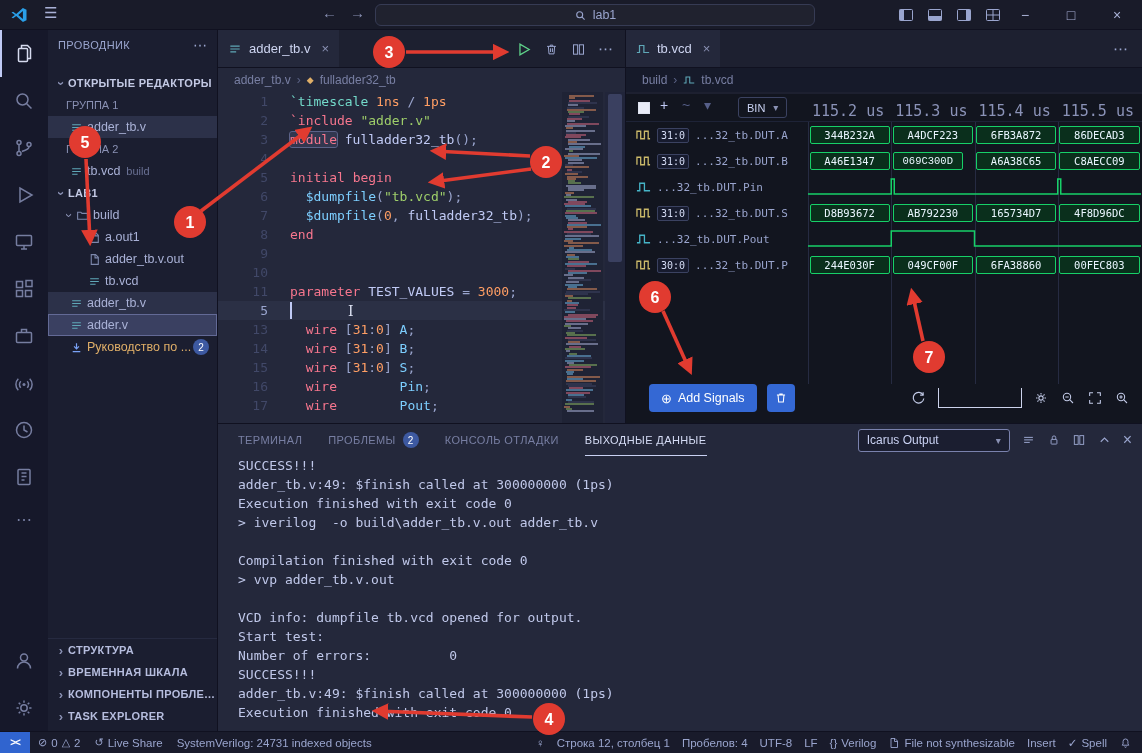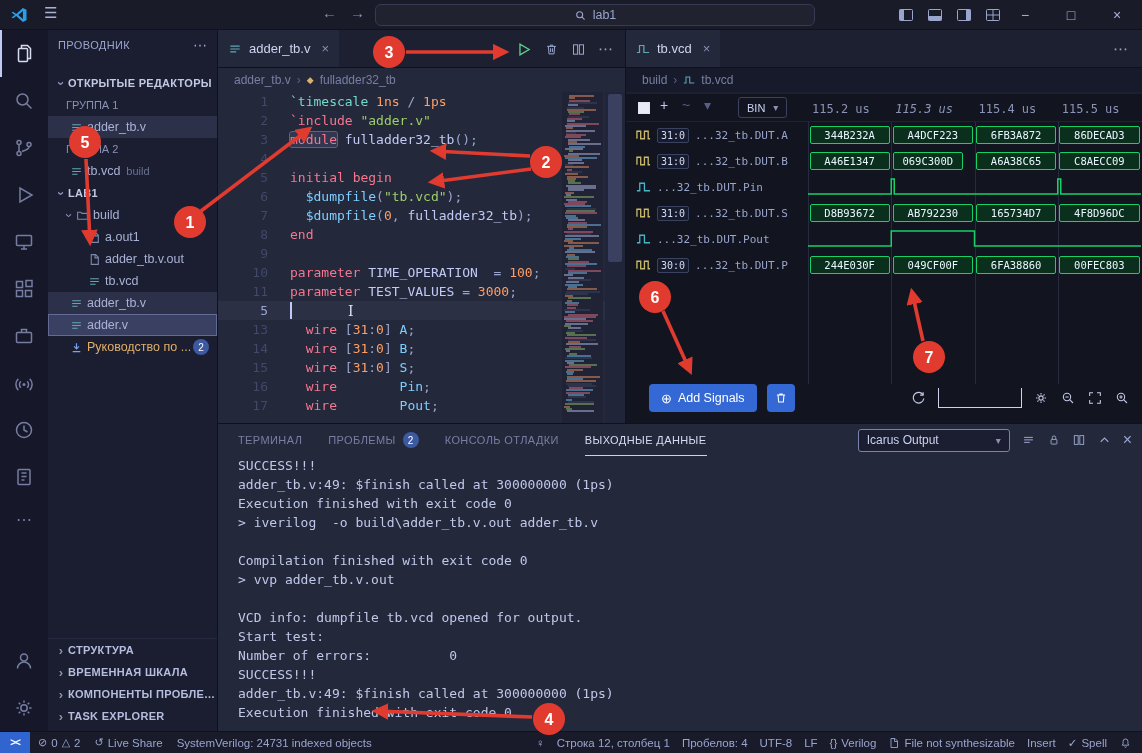--- a/index.html
+++ b/index.html
@@ -84,21 +84,21 @@
   .wave-bc{background:#161a2a}
   .bc-wave-ic{color:#5fa8b8;display:inline-flex}
   .wave-body{position:absolute;left:0;top:64px;right:0;bottom:0;background:#12151f}
   .wave-toolbar{position:relative;height:28px;border-bottom:1px solid #1e2337}
   .wt-square{position:absolute;left:12px;top:8px;width:12px;height:12px;border:1.5px solid #dfe3f0;background:#e9ecf8}
   .wt-ic{position:absolute;top:3px;font-size:14px;color:#c0caf5}
   .wt-ic.dim{color:#565f89}
   .wt-bin{position:absolute;left:112px;top:3px;height:21px;display:flex;align-items:center;gap:8px;padding:0 8px;
           border:1px solid #3b4261;border-radius:3px;font-size:11px;color:#c9d1f2}
   .wt-chev{font-size:10px;color:#8a91b4}
-  .wtime{position:absolute;top:8px;font-family:"DejaVu Sans Mono",monospace;font-size:12px;color:#8b93b8}
+  .wtime{position:absolute;top:8px;font-family:"DejaVu Sans Mono",monospace;font-size:15px;color:#8b93b8}
   .wave-grid{position:absolute;left:180px;top:28px;width:337px;height:262px}
   .gline{position:absolute;top:0;bottom:0;width:1px;background:#262b42}
   .wave-rows{position:absolute;left:0;top:28px;right:0;height:156px}
   .sig-row{position:absolute;left:0;right:0;height:26px}
   .sig-name-cell{position:absolute;left:0;width:180px;height:100%;display:flex;align-items:center;gap:6px;padding-left:10px}
   .sig-ic{display:inline-flex;flex:none}
   .sig-range{background:#171b2e;border:1px solid #3b4261;border-radius:2px;font-family:"DejaVu Sans Mono",monospace;
              font-size:10px;color:#d5dcf5;padding:1px 3px;flex:none}
   .sig-name{font-family:"DejaVu Sans Mono",monospace;font-size:11px;color:#9aa5ce;white-space:nowrap;overflow:hidden}
   .sig-wave{position:absolute;left:180px;right:0;height:100%}
@@ -422,21 +422,21 @@
       <div>
           <div class="code-line"><span class="ln">1</span><span class="lc"><span class="tok-dir">`timescale</span><span class="tok-pln"> </span><span class="tok-num">1ns</span><span class="tok-pun"> / </span><span class="tok-num">1ps</span></span></div>
           <div class="code-line"><span class="ln">2</span><span class="lc"><span class="tok-kw">`include</span><span class="tok-pln"> </span><span class="tok-str">"adder.v"</span></span></div>
           <div class="code-line"><span class="ln">3</span><span class="lc"><span class="tok-kwb">module</span><span class="tok-pln"> fulladder32_tb</span><span class="tok-pun">();</span></span></div>
           <div class="code-line"><span class="ln">4</span><span class="lc"></span></div>
           <div class="code-line"><span class="ln">5</span><span class="lc"><span class="tok-kw">initial</span><span class="tok-pln"> </span><span class="tok-kw">begin</span></span></div>
           <div class="code-line"><span class="ln">6</span><span class="lc"><span class="tok-pln">  </span><span class="tok-fn">$dumpfile</span><span class="tok-pun">(</span><span class="tok-str">"tb.vcd"</span><span class="tok-pun">);</span></span></div>
           <div class="code-line"><span class="ln">7</span><span class="lc"><span class="tok-pln">  </span><span class="tok-fn">$dumpfile</span><span class="tok-pun">(</span><span class="tok-num">0</span><span class="tok-pun">,</span><span class="tok-pln"> fulladder32_tb</span><span class="tok-pun">);</span></span></div>
           <div class="code-line"><span class="ln">8</span><span class="lc"><span class="tok-kw">end</span></span></div>
           <div class="code-line"><span class="ln">9</span><span class="lc"></span></div>
-          <div class="code-line"><span class="ln">10</span><span class="lc"><span class="tok-kw">parameter</span><span class="tok-pln"> TIME_OPERATION</span><span class="tok-pun">  = </span><span class="tok-num">100</span><span class="tok-pun">;</span></span></div>
+          <div class="code-line"><span class="ln">10</span></div>
           <div class="code-line"><span class="ln">11</span><span class="lc"><span class="tok-kw">parameter</span><span class="tok-pln"> TEST_VALUES</span><span class="tok-pun"> = </span><span class="tok-num">3000</span><span class="tok-pun">;</span></span></div>
           <div class="code-line cur"><span class="ln">5</span><span class="lc"></span><span class="caret"></span></div>
           <div class="code-line"><span class="ln">13</span><span class="lc"><span class="tok-pln">  </span><span class="tok-kw">wire</span><span class="tok-pun"> [</span><span class="tok-num">31</span><span class="tok-pun">:</span><span class="tok-num">0</span><span class="tok-pun">] </span><span class="tok-id">A</span><span class="tok-pun">;</span></span></div>
           <div class="code-line"><span class="ln">14</span><span class="lc"><span class="tok-pln">  </span><span class="tok-kw">wire</span><span class="tok-pun"> [</span><span class="tok-num">31</span><span class="tok-pun">:</span><span class="tok-num">0</span><span class="tok-pun">] </span><span class="tok-id">B</span><span class="tok-pun">;</span></span></div>
           <div class="code-line"><span class="ln">15</span><span class="lc"><span class="tok-pln">  </span><span class="tok-kw">wire</span><span class="tok-pun"> [</span><span class="tok-num">31</span><span class="tok-pun">:</span><span class="tok-num">0</span><span class="tok-pun">] </span><span class="tok-id">S</span><span class="tok-pun">;</span></span></div>
           <div class="code-line"><span class="ln">16</span><span class="lc"><span class="tok-pln">  </span><span class="tok-kw">wire</span><span class="tok-pln">        </span><span class="tok-id">Pin</span><span class="tok-pun">;</span></span></div>
           <div class="code-line"><span class="ln">17</span><span class="lc"><span class="tok-pln">  </span><span class="tok-kw">wire</span><span class="tok-pln">        </span><span class="tok-id">Pout</span><span class="tok-pun">;</span></span></div>
         </div>
       <div class="minimap">
           <div style="position: absolute; left: 6.535px; top: 3px; width: 25.81px; height: 2px; opacity: 0.45; background: rgb(255, 158, 100);"></div>
@@ -611,21 +611,21 @@
         <span class="wt-square"></span>
         <span class="wt-ic" style="left:34px">+</span>
         <span class="wt-ic dim" style="left:56px">~</span>
         <span class="wt-ic dim" style="left:78px">▾</span>
         <span class="wt-bin">
           <span>BIN</span>
           <span class="wt-chev">▾</span>
         </span>
         <div>
             <span class="wtime" style="left: 186px;">115.2 us</span>
-            <span class="wtime" style="left: 269.25px; font-style: italic;">115.3 us</span>
+            <span class="wtime" style="left: 269.25px;">115.3 us</span>
             <span class="wtime" style="left: 352.5px;">115.4 us</span>
             <span class="wtime" style="left: 435.75px;">115.5 us</span>
           </div>
       </div>
       <div class="wave-grid">
           <div class="gline" style="left: 2px;"></div>
           <div class="gline" style="left: 85.25px;"></div>
           <div class="gline" style="left: 168.5px;"></div>
           <div class="gline" style="left: 251.75px;"></div>
         </div>
@@ -652,21 +652,21 @@
               <span class="sig-ic">
                 <svg width="15" height="12" viewBox="0 0 16 12" fill="none" stroke="#cbba6a" stroke-width="1.4">
                   <path d="M1 10V2h4v8h4V2h4v8h2"></path>
                 </svg>
               </span>
               <span class="sig-range">31:0</span>
               <span class="sig-name">...32_tb.DUT.B</span>
             </div>
             <div class="sig-wave">
               <div class="vbox" style="left: 3.5px; width: 80.25px;">A46E1347</div>
-              <div class="vbox" style="left: 86.75px; width: 70px;">069C300D</div>
+              <div class="vbox" style="left: 86.75px; width: 70px; font-family: Liberation Mono, monospace;">069C300D</div>
               <div class="vbox" style="left: 170px; width: 80.25px;">A6A38C65</div>
               <div class="vbox" style="left: 253.25px; width: 80.25px;">C8AECC09</div>
             </div>
           </div>
           <div class="sig-row" style="top: 52px;">
             <div class="sig-name-cell">
               <span class="sig-ic">
                 <svg width="15" height="12" viewBox="0 0 16 12" fill="none" stroke="#46b5c8" stroke-width="1.4">
                   <path d="M1 10h3V2h5v8h6"></path>
                 </svg>

